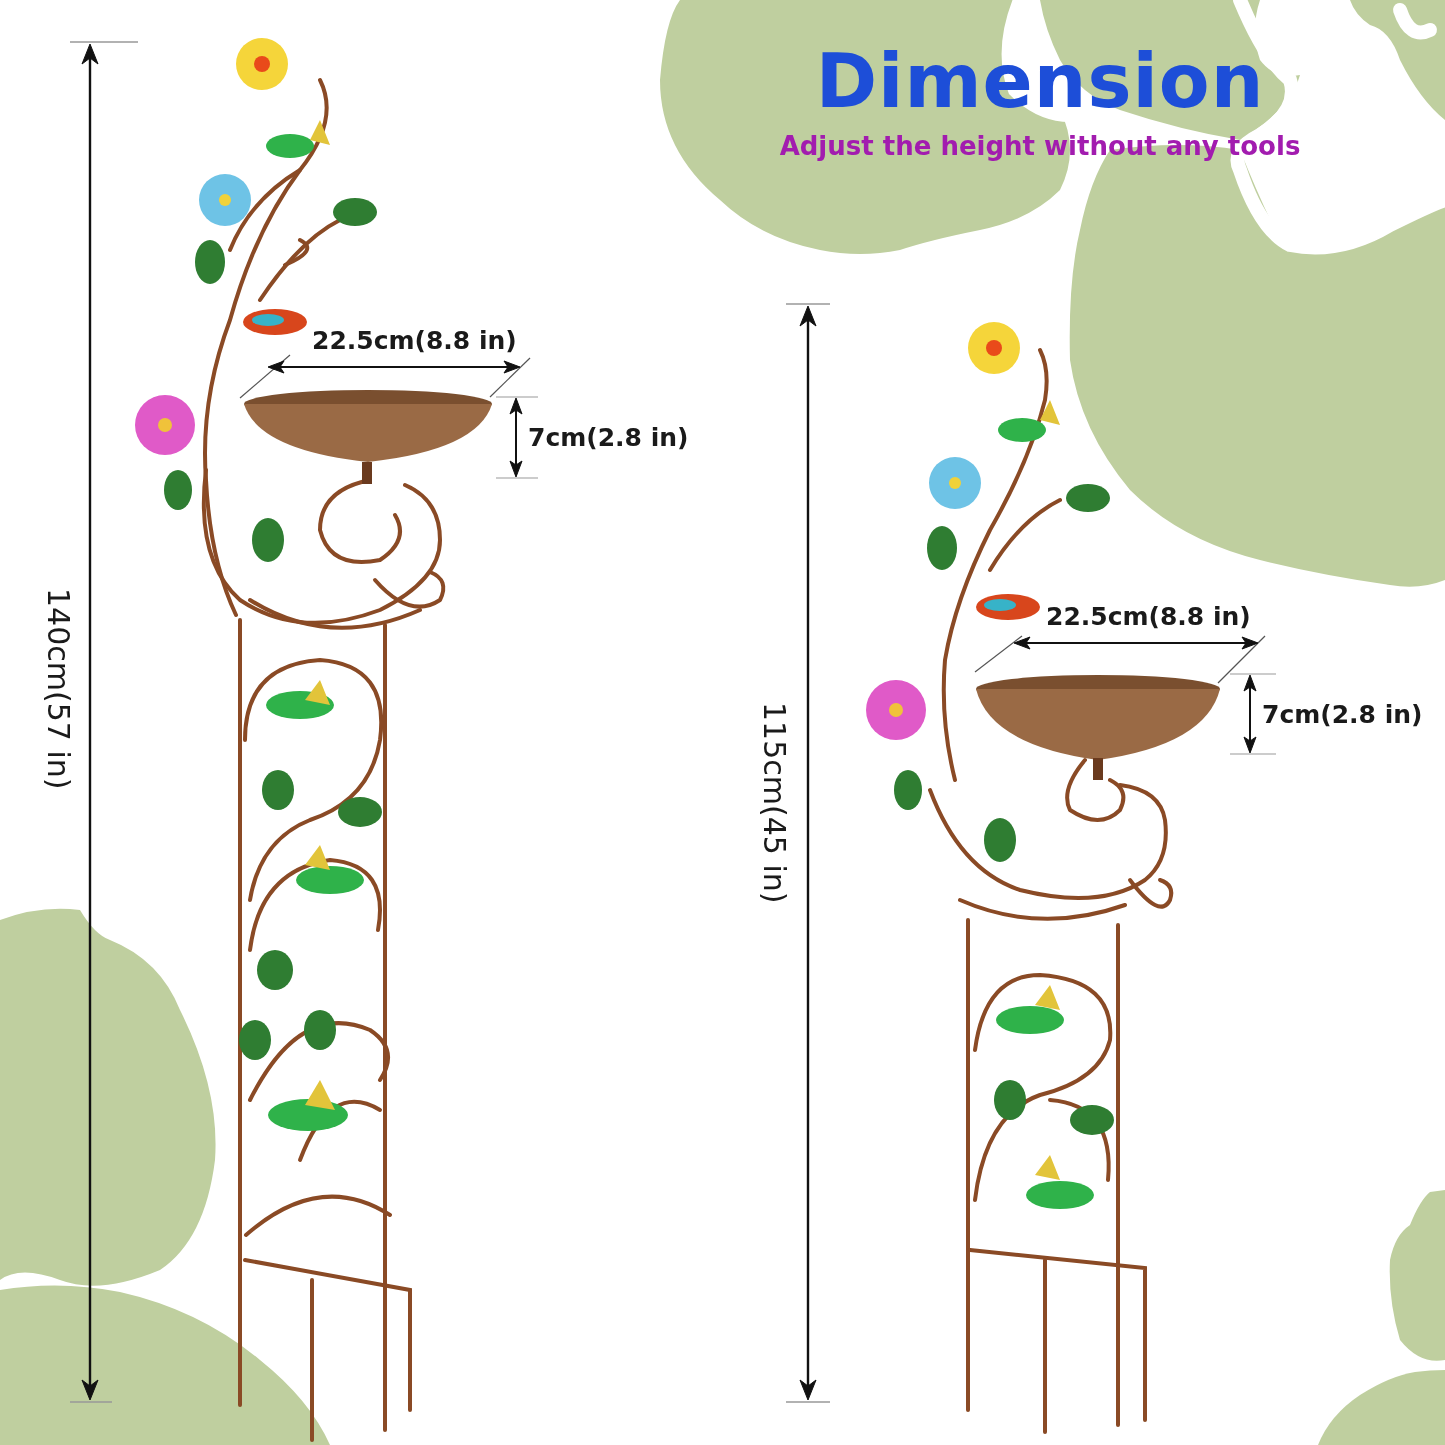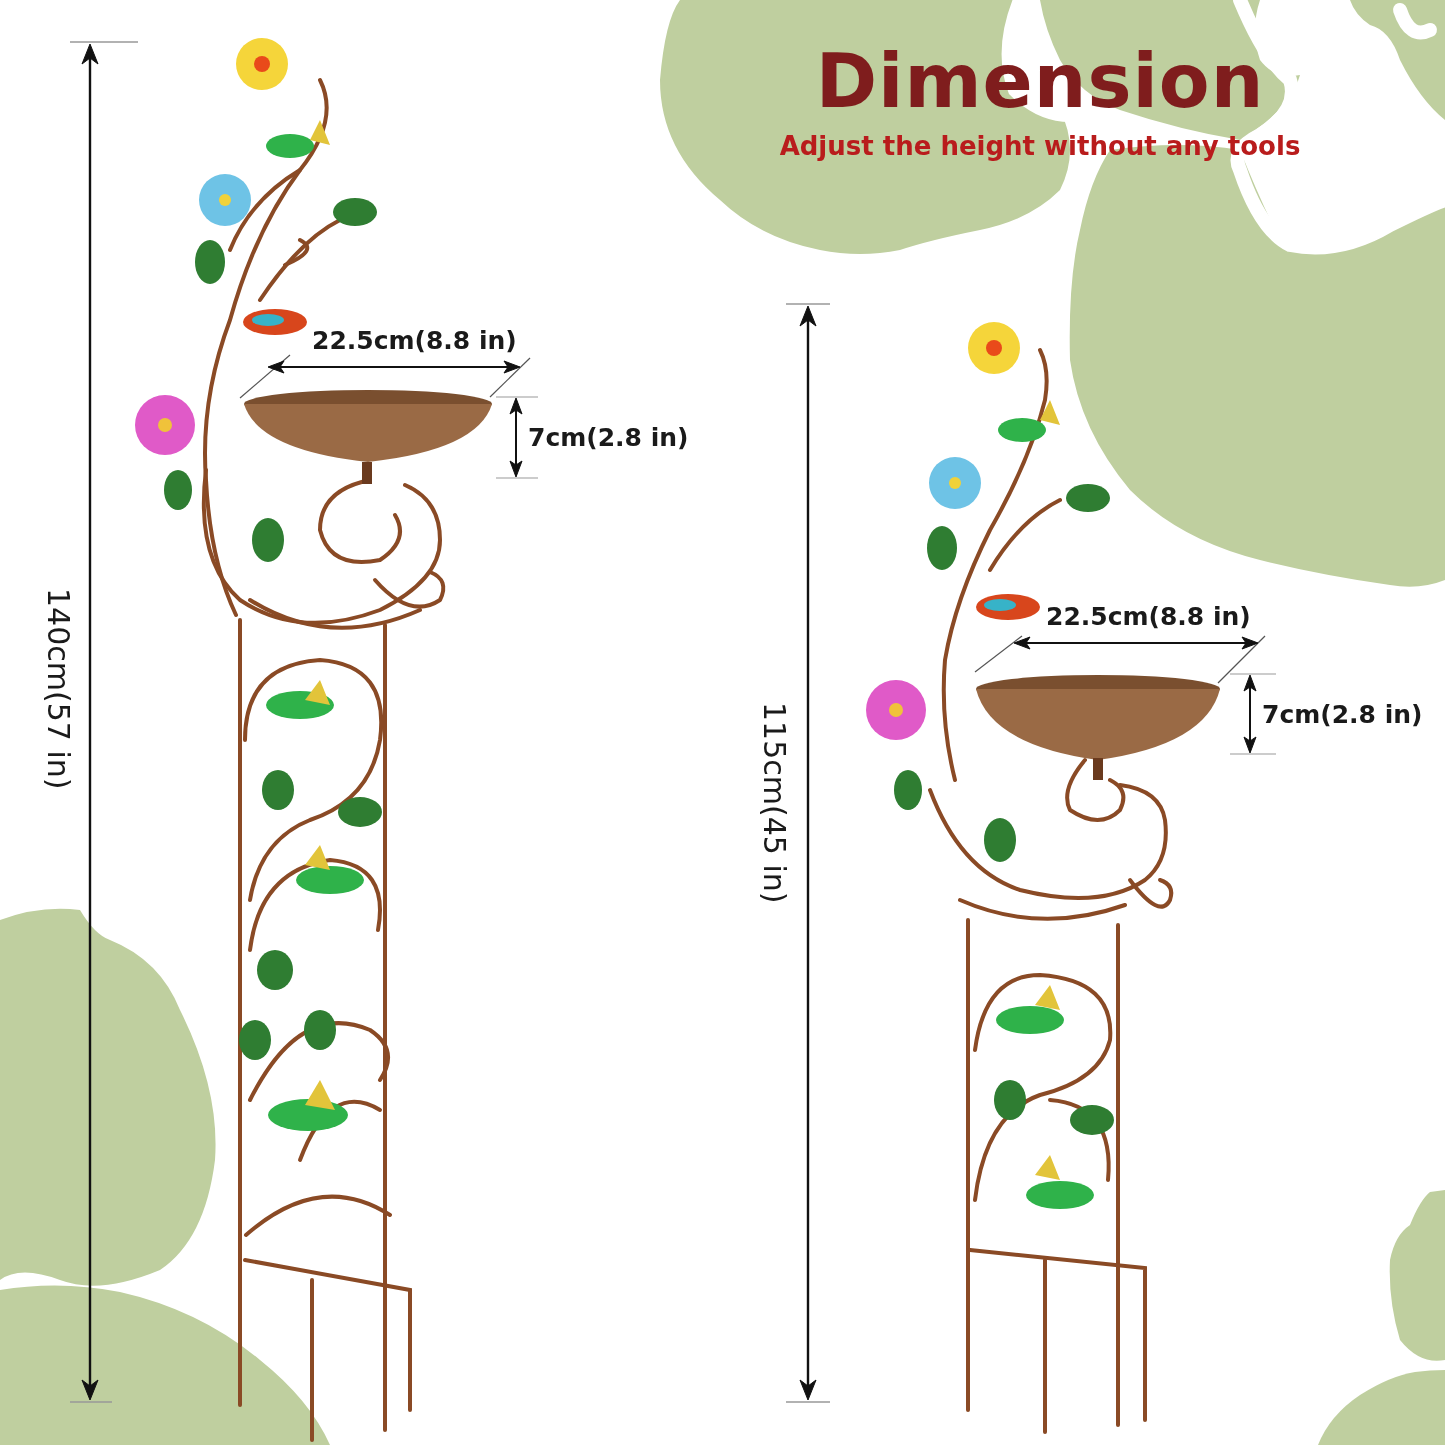--- a/index.html
+++ b/index.html
@@ -1,20 +1,20 @@
 <!DOCTYPE html>
 <html><head>
   <meta charset="utf-8">
   <style>
     html, body { margin: 0; padding: 0; }
     body { width: 1445px; height: 1445px; overflow: hidden; background: #ffffff; position: relative; font-family: "DejaVu Sans", sans-serif; }
     .stage { position: absolute; left: 0; top: 0; width: 1445px; height: 1445px; }
     .bg-svg { position: absolute; left: 0; top: 0; width: 1445px; height: 1445px; }
-    .title { position: absolute; left: 760px; top: 36px; width: 560px; text-align: center; font-family: "DejaVu Sans", sans-serif; font-weight: bold; font-size: 74px; line-height: 90px; letter-spacing: 1px; color: #7f1d1d; }
-    .subtitle { position: absolute; left: 760px; top: 128px; width: 560px; text-align: center; font-family: "DejaVu Sans", sans-serif; font-weight: bold; font-size: 26px; line-height: 36px; color: #b91c1c; }
+    .title { position: absolute; left: 760px; top: 36px; width: 560px; text-align: center; font-family: "DejaVu Sans", sans-serif; font-weight: bold; font-size: 74px; line-height: 90px; letter-spacing: 1px; color: #1d4ed8; }
+    .subtitle { position: absolute; left: 760px; top: 128px; width: 560px; text-align: center; font-family: "DejaVu Sans", sans-serif; font-weight: bold; font-size: 26px; line-height: 36px; color: #a21caf; }
     .dim-label { position: absolute; font-family: "DejaVu Sans", sans-serif; font-size: 25px; color: #1a1a1a; white-space: nowrap; font-weight: bold; }
     .vert { position: absolute; font-family: "DejaVu Sans", sans-serif; font-size: 30px; color: #1a1a1a; white-space: nowrap; transform-origin: 0 0; transform: rotate(90deg); }
   </style>
 </head>
 <body>
 
 <div class="stage">
 
   <svg class="bg-svg" viewBox="0 0 1445 1445">
 

